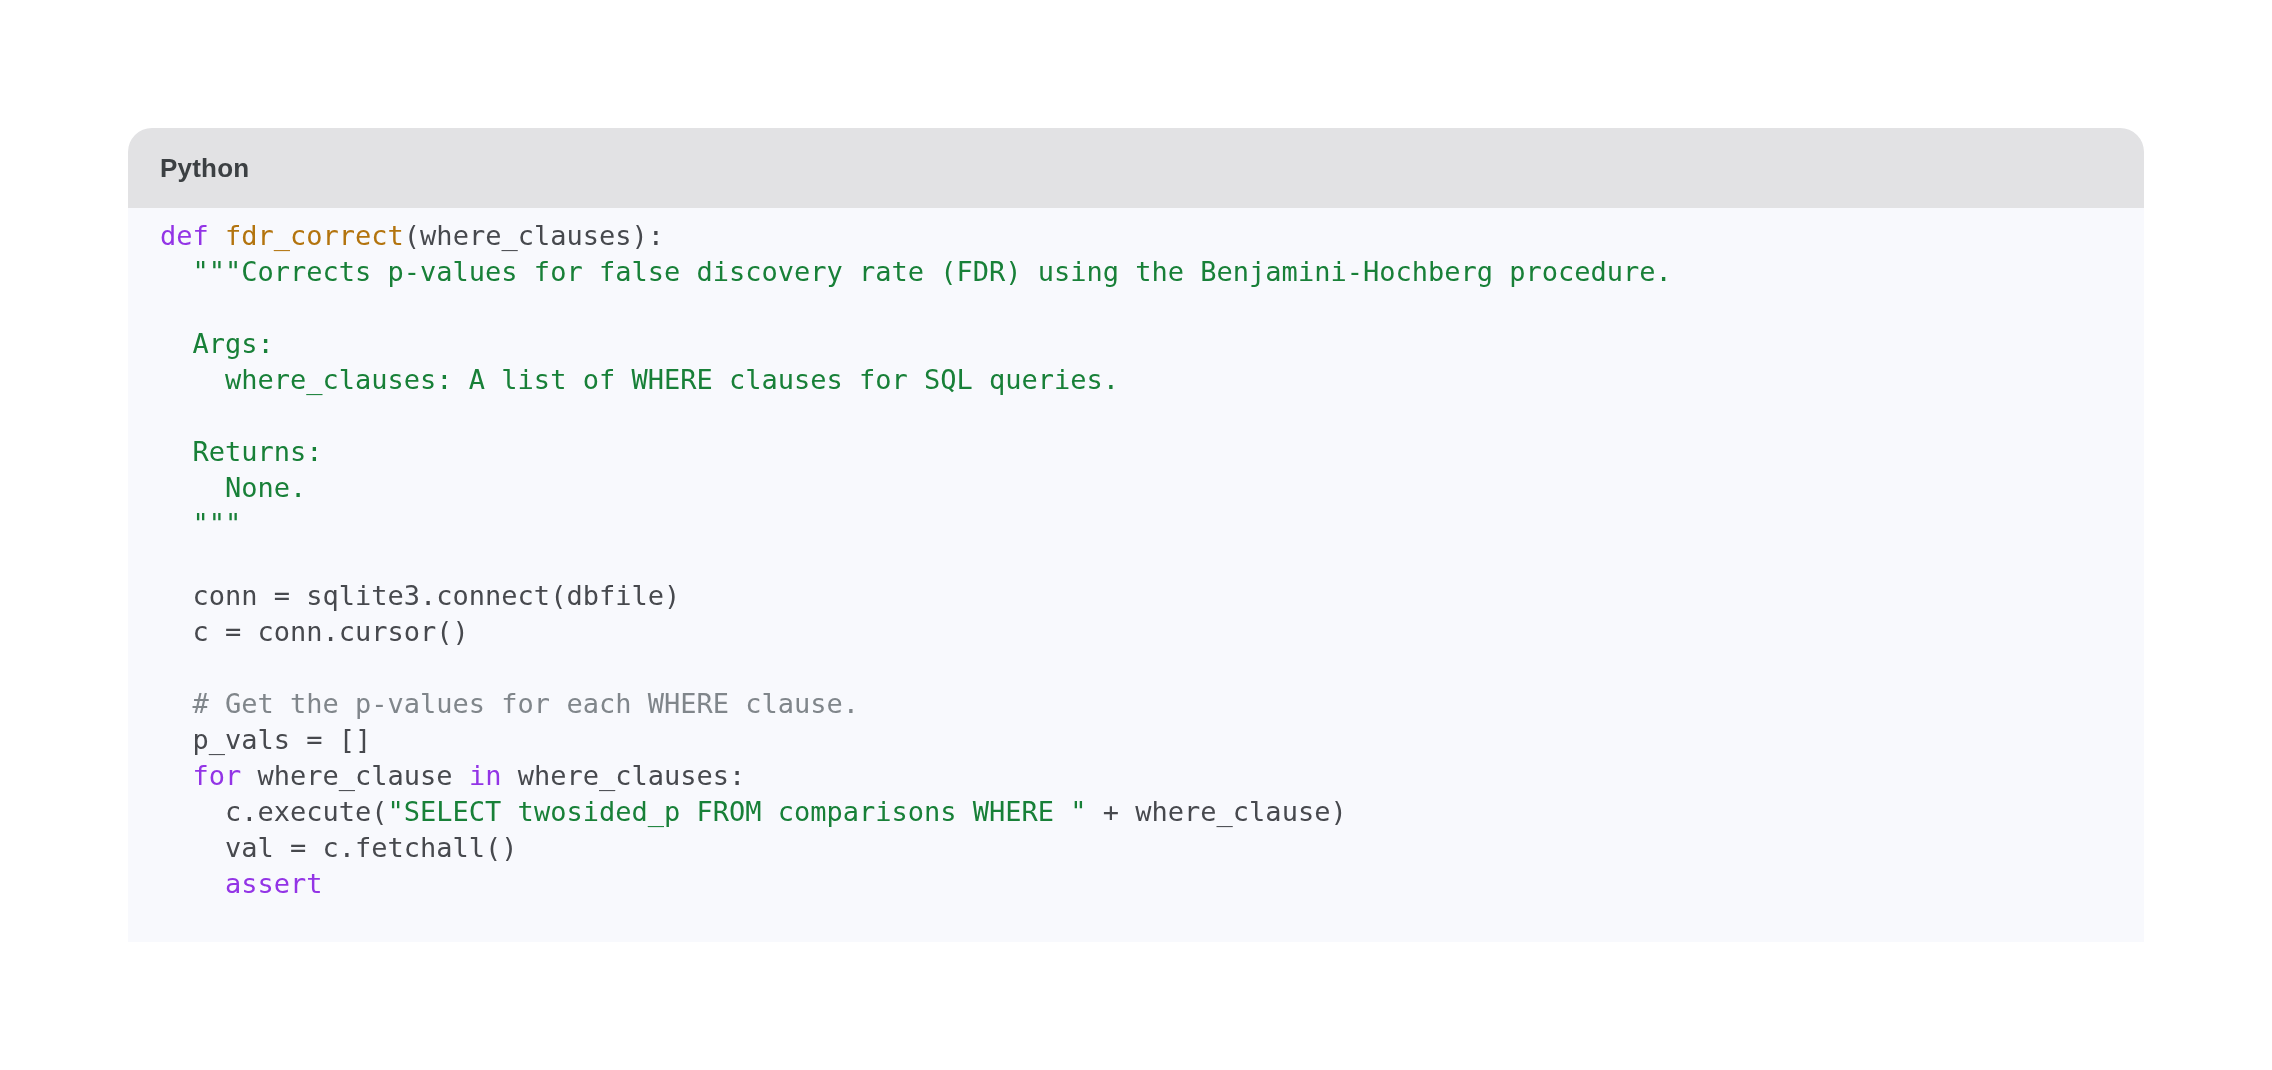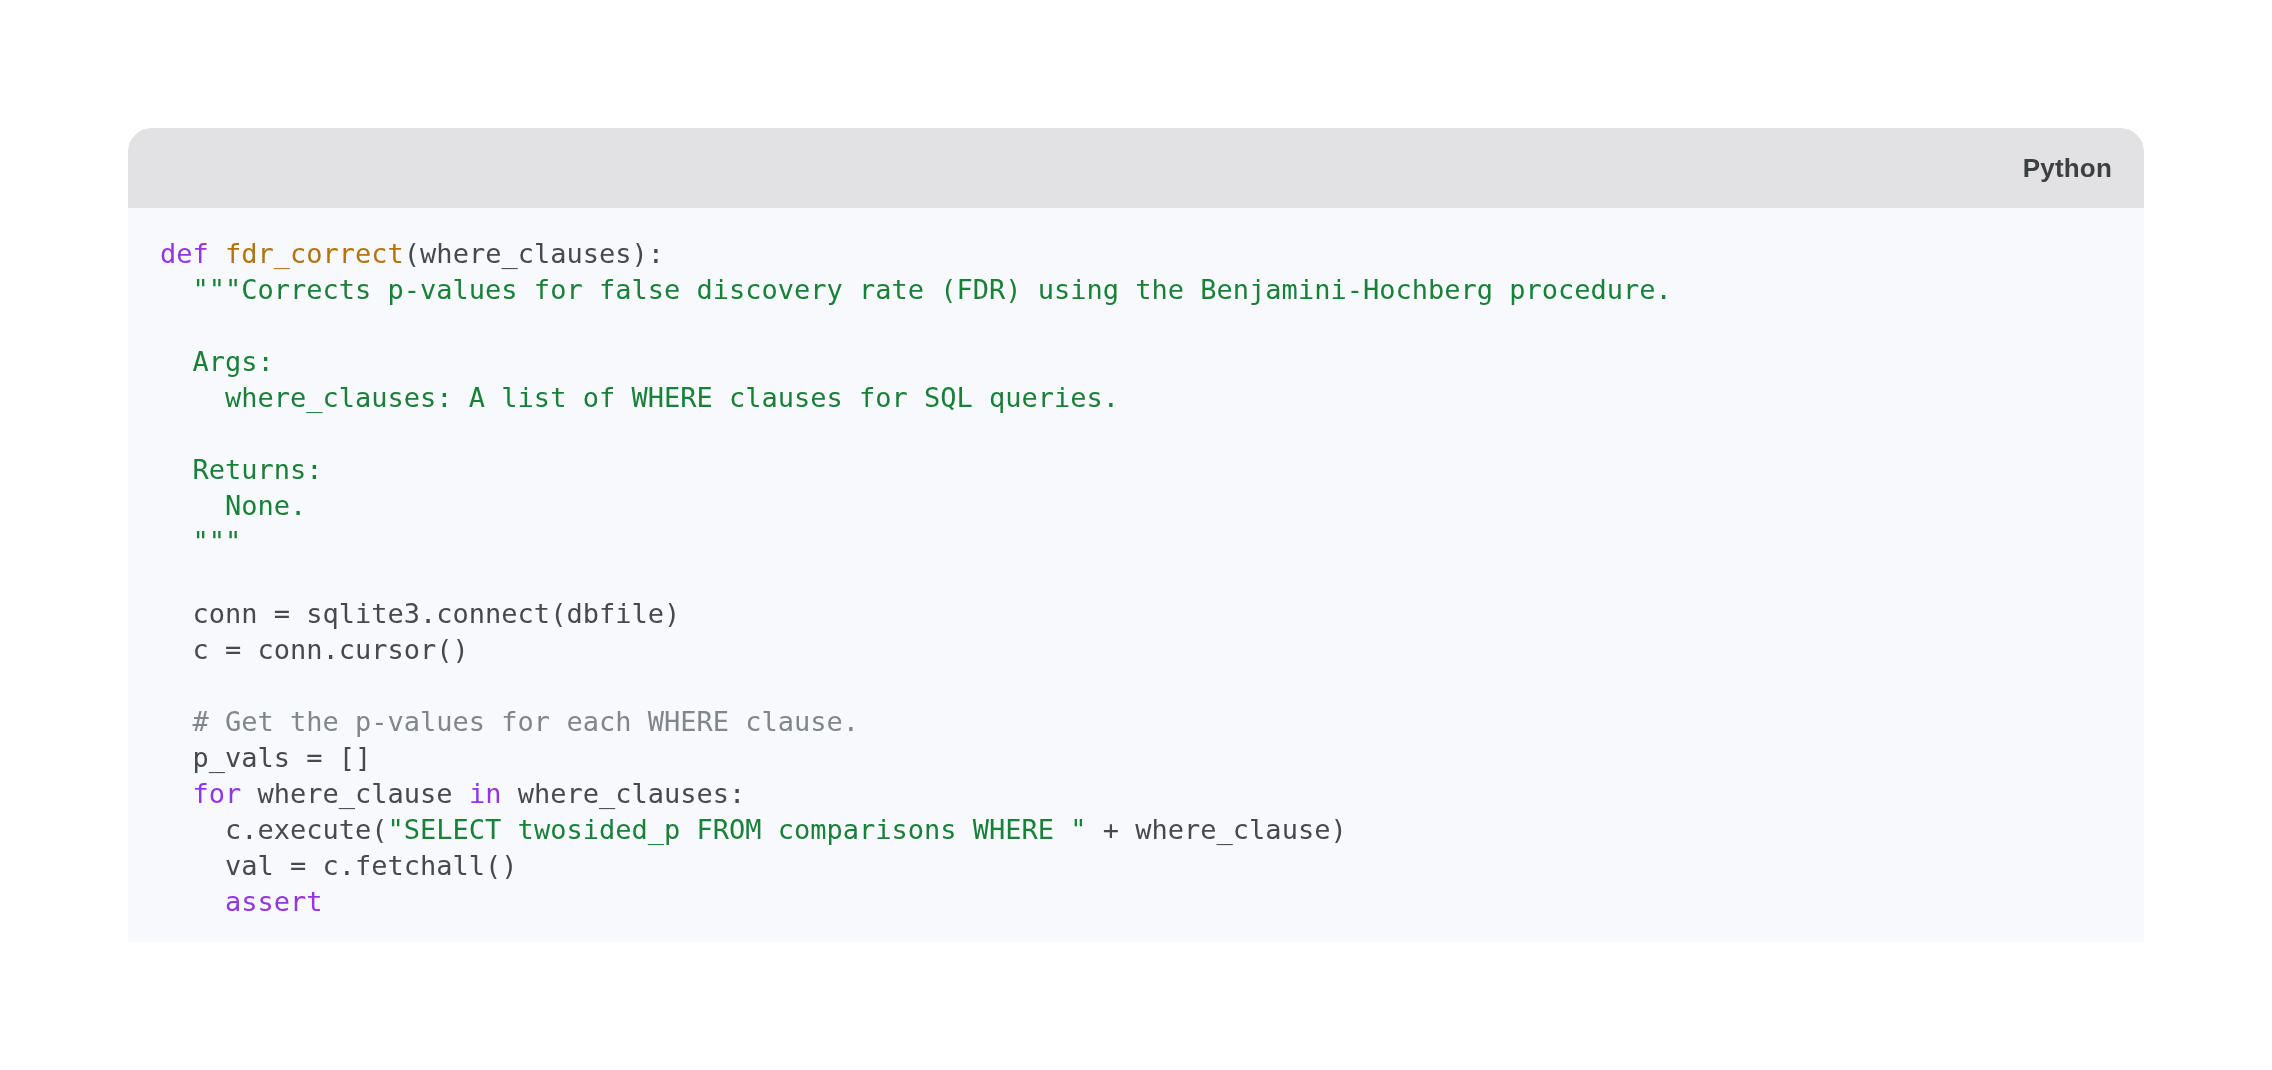--- a/index.html
+++ b/index.html
@@ -31,38 +31,38 @@
   .code-language-label {
     font-size: 26px;
     font-weight: 600;
     color: #3c4043;
     letter-spacing: 0.2px;
   }
   .code-card-body {
     height: 734px;
     background: #f8f9fd;
     box-sizing: border-box;
-    padding: 28px 32px 22px 32px;
+    padding: 10px 32px 22px 32px;
     overflow: hidden;
   }
   .code-content {
     margin: 0;
     font-family: "DejaVu Sans Mono", monospace;
     font-size: 27px;
     line-height: 36px;
     color: #47494e;
   }
   .code-line {
     white-space: pre;
     height: 36px;
   }
 </style>
 </head>
 <body style="background: rgb(255, 255, 255);">
 
 <div class="code-card">
-  <div class="code-card-header" style="background: rgb(226, 226, 228); justify-content: flex-end;">
+  <div class="code-card-header" style="background: rgb(226, 226, 228);">
     <span class="code-language-label" style="color: rgb(60, 64, 67);">Python</span>
   </div>
   <div class="code-card-body" style="background: rgb(248, 249, 253);">
     <pre class="code-content"><div class="code-line"><span style="color: rgb(147, 52, 230);">def</span><span style="color: rgb(71, 73, 78);"> </span><span style="color: rgb(179, 116, 14);">fdr_correct</span><span style="color: rgb(71, 73, 78);">(where_clauses):</span></div><div class="code-line"><span style="color: rgb(24, 128, 56);">  """Corrects p-values for false discovery rate (FDR) using the Benjamini-Hochberg procedure.</span></div><div class="code-line"> </div><div class="code-line"><span style="color: rgb(24, 128, 56);">  Args:</span></div><div class="code-line"><span style="color: rgb(24, 128, 56);">    where_clauses: A list of WHERE clauses for SQL queries.</span></div><div class="code-line"> </div><div class="code-line"><span style="color: rgb(24, 128, 56);">  Returns:</span></div><div class="code-line"><span style="color: rgb(24, 128, 56);">    None.</span></div><div class="code-line"><span style="color: rgb(24, 128, 56);">  """</span></div><div class="code-line"> </div><div class="code-line"><span style="color: rgb(71, 73, 78);">  conn = sqlite3.connect(dbfile)</span></div><div class="code-line"><span style="color: rgb(71, 73, 78);">  c = conn.cursor()</span></div><div class="code-line"> </div><div class="code-line"><span style="color: rgb(128, 134, 139);">  # Get the p-values for each WHERE clause.</span></div><div class="code-line"><span style="color: rgb(71, 73, 78);">  p_vals = []</span></div><div class="code-line"><span style="color: rgb(71, 73, 78);">  </span><span style="color: rgb(147, 52, 230);">for</span><span style="color: rgb(71, 73, 78);"> where_clause </span><span style="color: rgb(147, 52, 230);">in</span><span style="color: rgb(71, 73, 78);"> where_clauses:</span></div><div class="code-line"><span style="color: rgb(71, 73, 78);">    c.execute(</span><span style="color: rgb(24, 128, 56);">"SELECT twosided_p FROM comparisons WHERE "</span><span style="color: rgb(71, 73, 78);"> + where_clause)</span></div><div class="code-line"><span style="color: rgb(71, 73, 78);">    val = c.fetchall()</span></div><div class="code-line"><span style="color: rgb(71, 73, 78);">    </span><span style="color: rgb(147, 52, 230);">assert</span></div></pre>
   </div>
 </div>
 
 </body></html>

